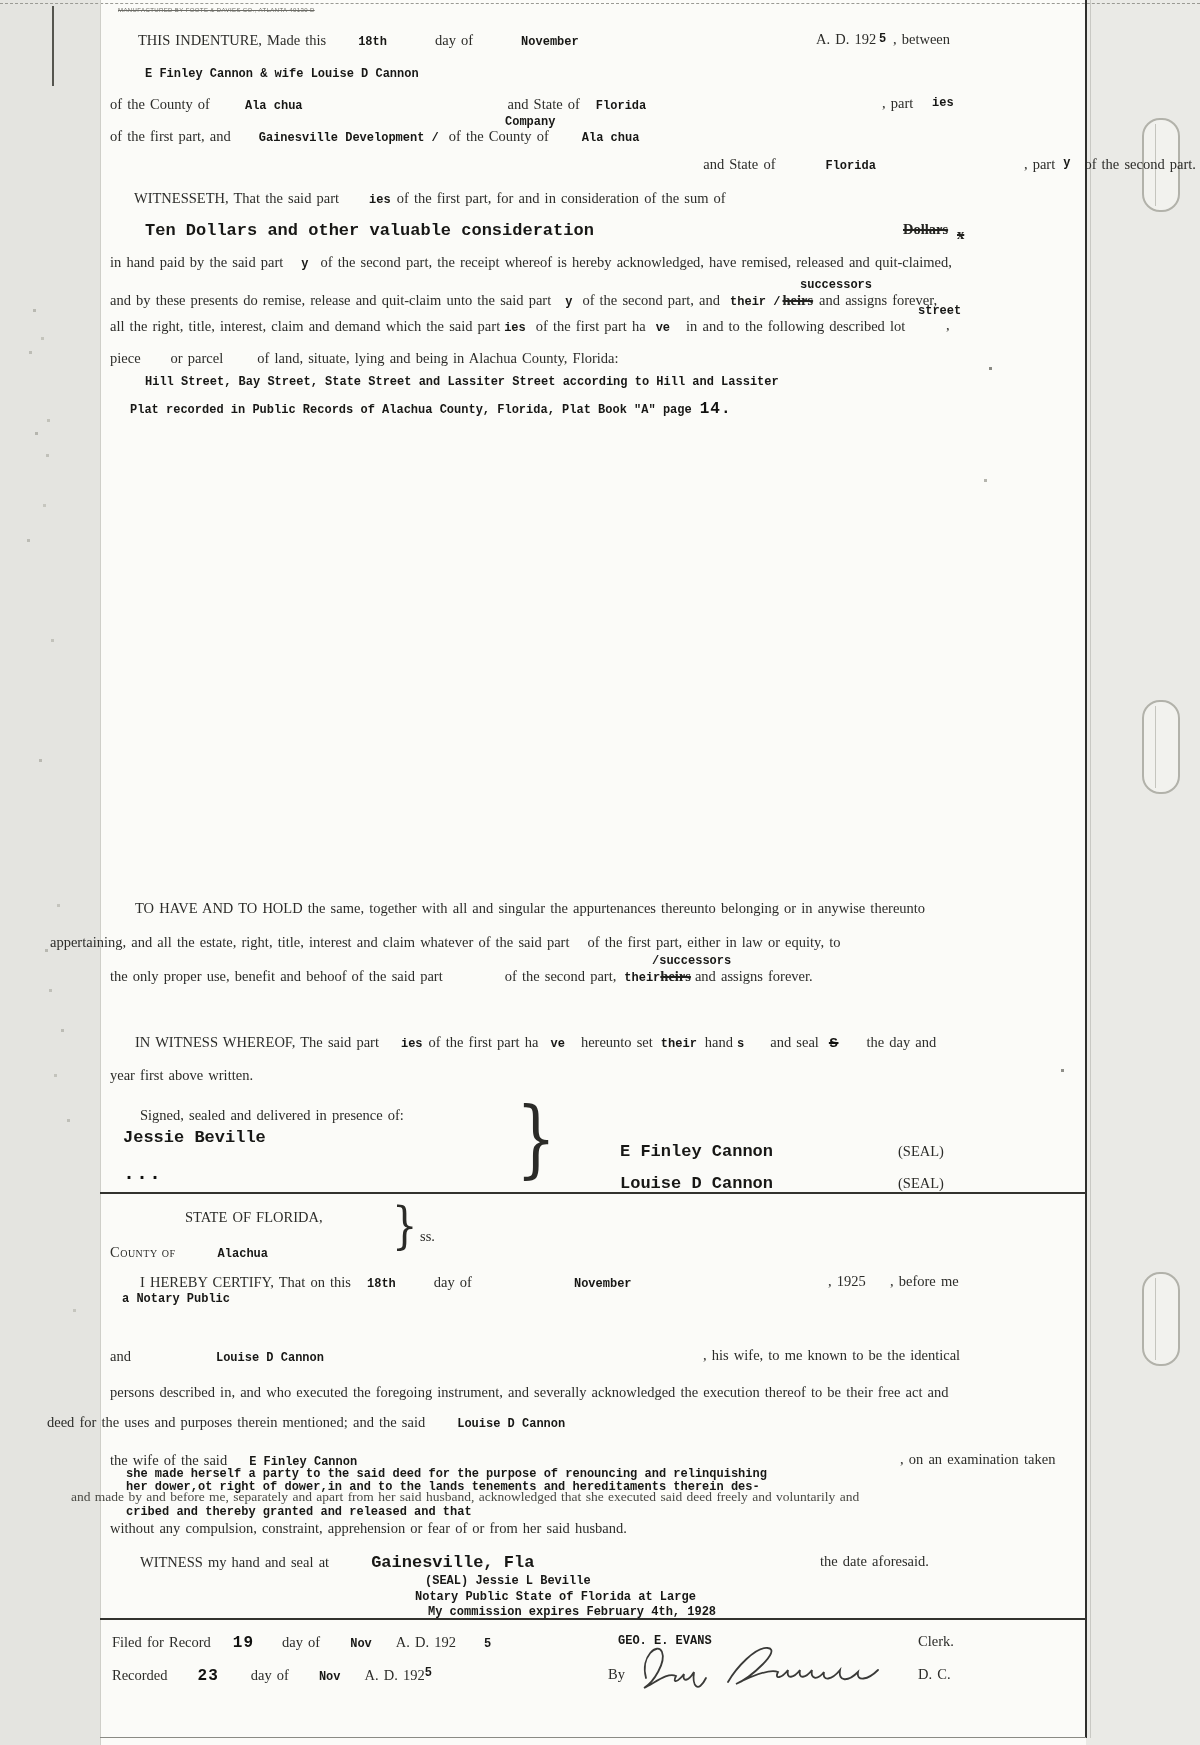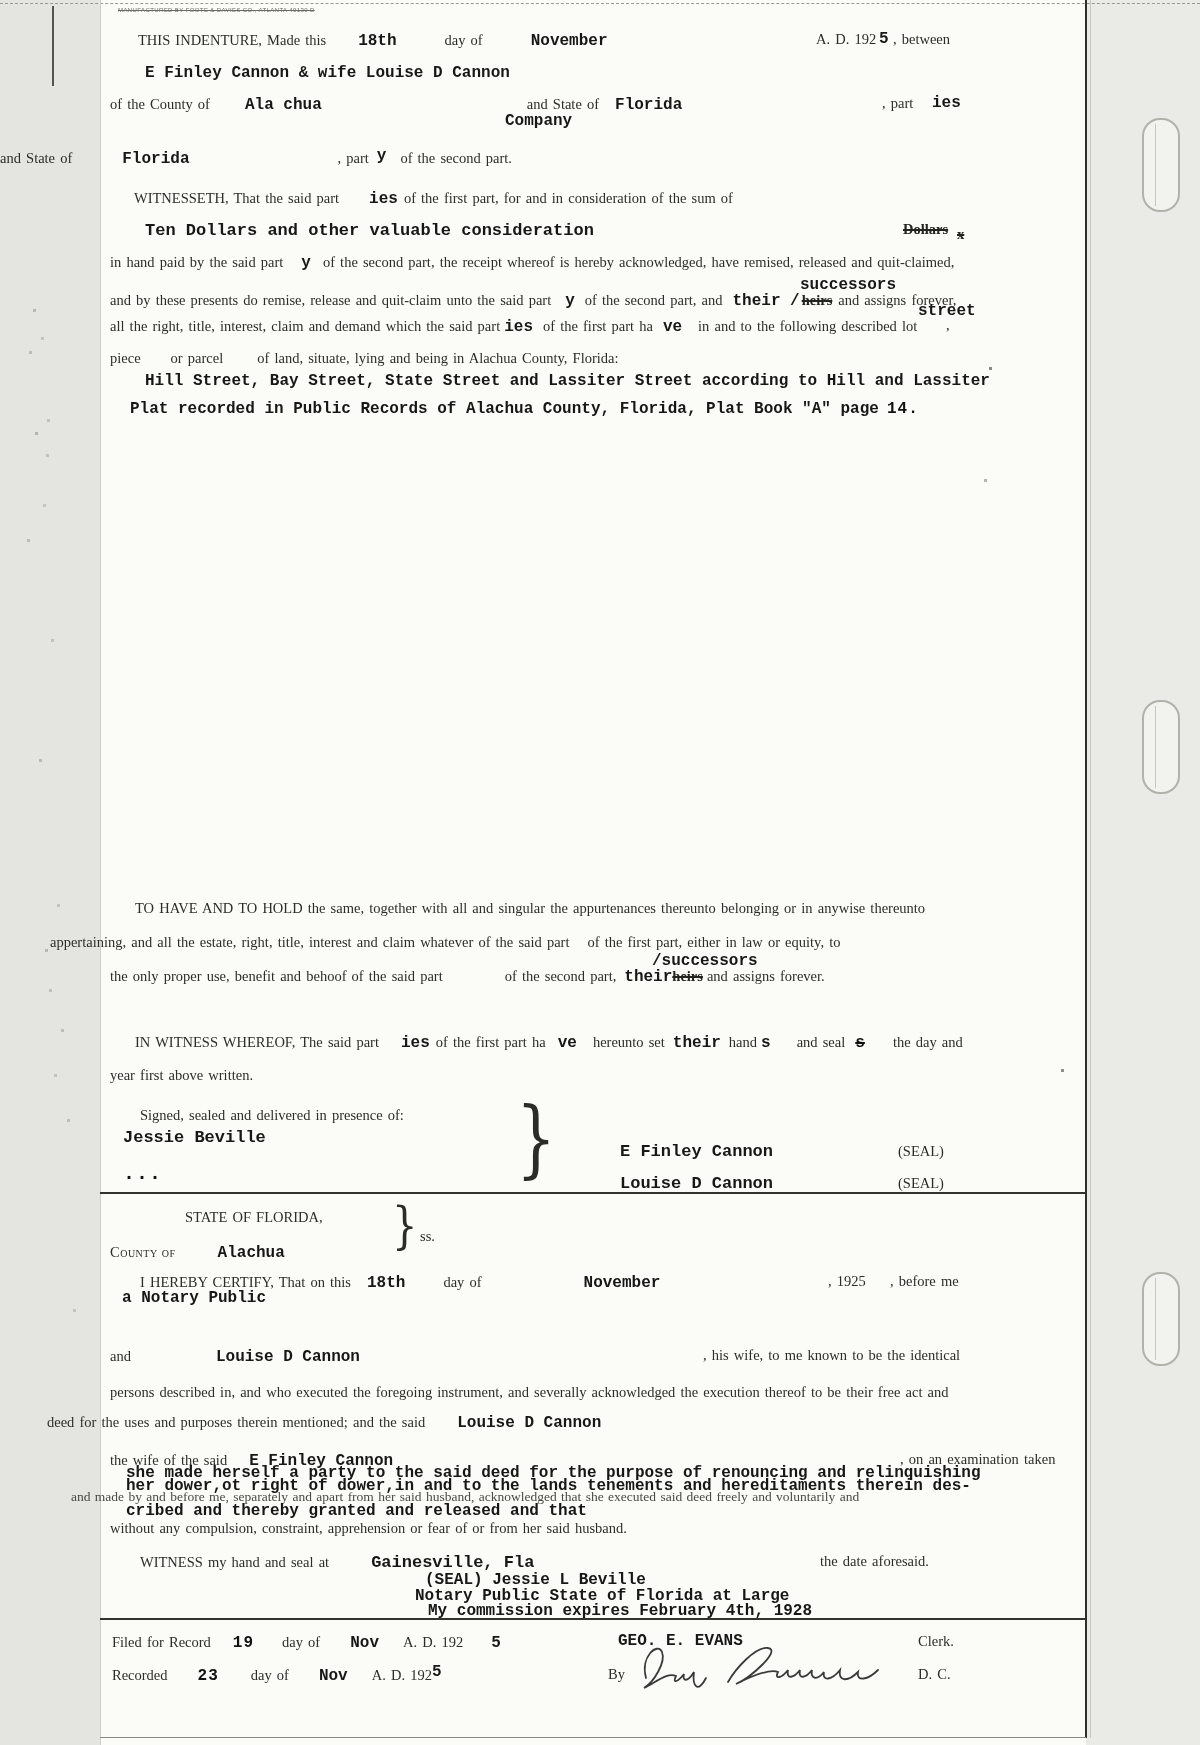--- a/index.html
+++ b/index.html
@@ -43,21 +43,21 @@
   .rule-b{top:1618px;}
   
   #lines{position:absolute;left:0;top:0;width:1200px;height:1745px;}
   .line{position:absolute;left:0;width:1086px;white-space:nowrap;line-height:19px;}
   .run{display:inline-block;vertical-align:baseline;}
   .run.abs{position:absolute;top:0;}
   .s-p{font-family:"Liberation Serif",serif;font-size:14.5px;color:#2c2c29;word-spacing:1.5px;}
   .s-pfaint{font-family:"Liberation Serif",serif;font-size:13.5px;color:#4a4a44;word-spacing:1px;}
   .s-psc{font-family:"Liberation Serif",serif;font-size:14.5px;color:#2c2c29;font-variant:small-caps;letter-spacing:.5px;}
   .s-pstrike{font-family:"Liberation Serif",serif;font-size:14.5px;color:#232320;font-weight:600;text-decoration:line-through;text-decoration-thickness:2px;}
-  .s-t{font-family:"Liberation Mono","DejaVu Sans Mono",monospace;font-size:16px;font-weight:600;color:#171715;}
+  .s-t{font-family:"Liberation Mono","DejaVu Sans Mono",monospace;font-size:12px;font-weight:600;color:#171715;}
   .s-t17{font-family:"Liberation Mono","DejaVu Sans Mono",monospace;font-size:17px;font-weight:600;color:#171715;}
   .s-tb{font-family:"Liberation Mono","DejaVu Sans Mono",monospace;font-size:16px;font-weight:700;color:#11110f;letter-spacing:1px;}
   .s-tbstrike{font-family:"Liberation Mono","DejaVu Sans Mono",monospace;font-size:16px;font-weight:700;color:#11110f;text-decoration:line-through;text-decoration-thickness:2px;}
   .s-dots{font-family:"Liberation Mono","DejaVu Sans Mono",monospace;font-size:20px;font-weight:700;color:#11110f;letter-spacing:1px;line-height:10px;}
   .s-tiny{font-family:"Liberation Sans",sans-serif;font-size:6px;color:#6b6b65;letter-spacing:.4px;text-decoration:line-through;}
   .brace{position:absolute;font-family:"DejaVu Serif",serif;font-weight:400;color:#2b2b28;transform-origin:left top;}
   .brace-sign{left:516px;top:1088px;font-size:84px;transform:scaleX(.75);line-height:100px;}
   .brace-ss{left:392px;top:1196px;font-size:50px;transform:scaleX(.8);line-height:60px;}
   .clerk-sig{position:absolute;left:632px;top:1638px;}
 </style>
@@ -90,21 +90,22 @@
 
 <span class="brace brace-sign">}</span>
 <span class="brace brace-ss">}</span>
 
 <div id="lines">
     <div class="line" style="top: -3px; padding-left: 118px;"><span class="run s-tiny">MANUFACTURED BY FOOTE &amp; DAVIES CO., ATLANTA    40130  D</span></div>
     <div class="line" style="top: 30px; padding-left: 138px;"><span class="run s-p">THIS INDENTURE, Made this</span><span class="run s-t" style="margin-left: 32px;">18th</span><span class="run s-p" style="margin-left: 48px;">day of</span><span class="run s-t" style="margin-left: 48px;">November</span><span class="run s-p abs" style="left: 816px;">A. D. 192</span><span class="run s-t abs" style="left: 879px;">5</span><span class="run s-p abs" style="left: 893px;">, between</span></div>
     <div class="line" style="top: 62px; padding-left: 145px;"><span class="run s-t">E Finley Cannon &amp; wife Louise D Cannon</span></div>
     <div class="line" style="top: 94px; padding-left: 110px;"><span class="run s-p">of the County of</span><span class="run s-t" style="margin-left: 35px;">Ala chua</span><span class="run s-p" style="margin-left: 205px;">and State of</span><span class="run s-t" style="margin-left: 16px;">Florida</span><span class="run s-p abs" style="left: 882px;">, part</span><span class="run s-t abs" style="left: 932px;">ies</span></div>
     <div class="line" style="top: 110px; padding-left: 505px;"><span class="run s-t">Company</span></div>
-    <div class="line" style="top: 148px; "><span class="run s-p">and State of</span><span class="run s-t" style="margin-left: 50px;">Florida</span><span class="run s-p" style="margin-left: 148px;">, part</span><span class="run s-t" style="margin-left: 8px; transform: translateY(-3px);">y</span><span class="run s-p" style="margin-left: 14px;">of the second part.</span></div>
+    <div class="line" style="top: 126px; padding-left: 110px;"><span class="run s-p">of the first part, and</span><span class="run s-t" style="margin-left: 28px;">Gainesville Development /</span><span class="run s-p" style="margin-left: 10px;">of the County of</span><span class="run s-t" style="margin-left: 33px;">Ala chua</span></div>
+    <div class="line" style="top: 154px; padding-left: 110px; text-align: right;"><span class="run s-p">and State of</span><span class="run s-t" style="margin-left: 50px;">Florida</span><span class="run s-p" style="margin-left: 148px;">, part</span><span class="run s-t" style="margin-left: 8px; transform: translateY(-3px);">y</span><span class="run s-p" style="margin-left: 14px;">of the second part.</span></div>
     <div class="line" style="top: 188px; padding-left: 134px;"><span class="run s-p">WITNESSETH, That the said part</span><span class="run s-t" style="margin-left: 30px;">ies</span><span class="run s-p" style="margin-left: 6px;">of the first part, for and in consideration of the sum of</span></div>
     <div class="line" style="top: 220px; padding-left: 145px;"><span class="run s-t17">Ten Dollars and other valuable consideration</span><span class="run s-pstrike abs" style="left: 903px;">Dollars</span><span class="run s-pstrike abs" style="left: 957px; transform: translateY(5px);">x</span></div>
     <div class="line" style="top: 252px; padding-left: 110px;"><span class="run s-p">in hand paid by the said part</span><span class="run s-t" style="margin-left: 18px;">y</span><span class="run s-p" style="margin-left: 12px;">of the second part, the receipt whereof is hereby acknowledged, have remised, released and quit-claimed,</span></div>
     <div class="line" style="top: 276px;">
       <span class="run s-t abs" style="left: 800px;">successors</span>
     </div>
     <div class="line" style="top: 290px; padding-left: 110px;"><span class="run s-p">and by these presents do remise, release and quit-claim unto the said part</span><span class="run s-t" style="margin-left: 14px;">y</span><span class="run s-p" style="margin-left: 10px;">of the second part, and</span><span class="run s-t" style="margin-left: 10px;">their /</span><span class="run s-pstrike" style="margin-left: 2px;">heirs</span><span class="run s-p" style="margin-left: 6px;">and assigns forever,</span></div>
     <div class="line" style="top: 302px;">
       <span class="run s-t abs" style="left: 918px;">street</span>
     </div>

